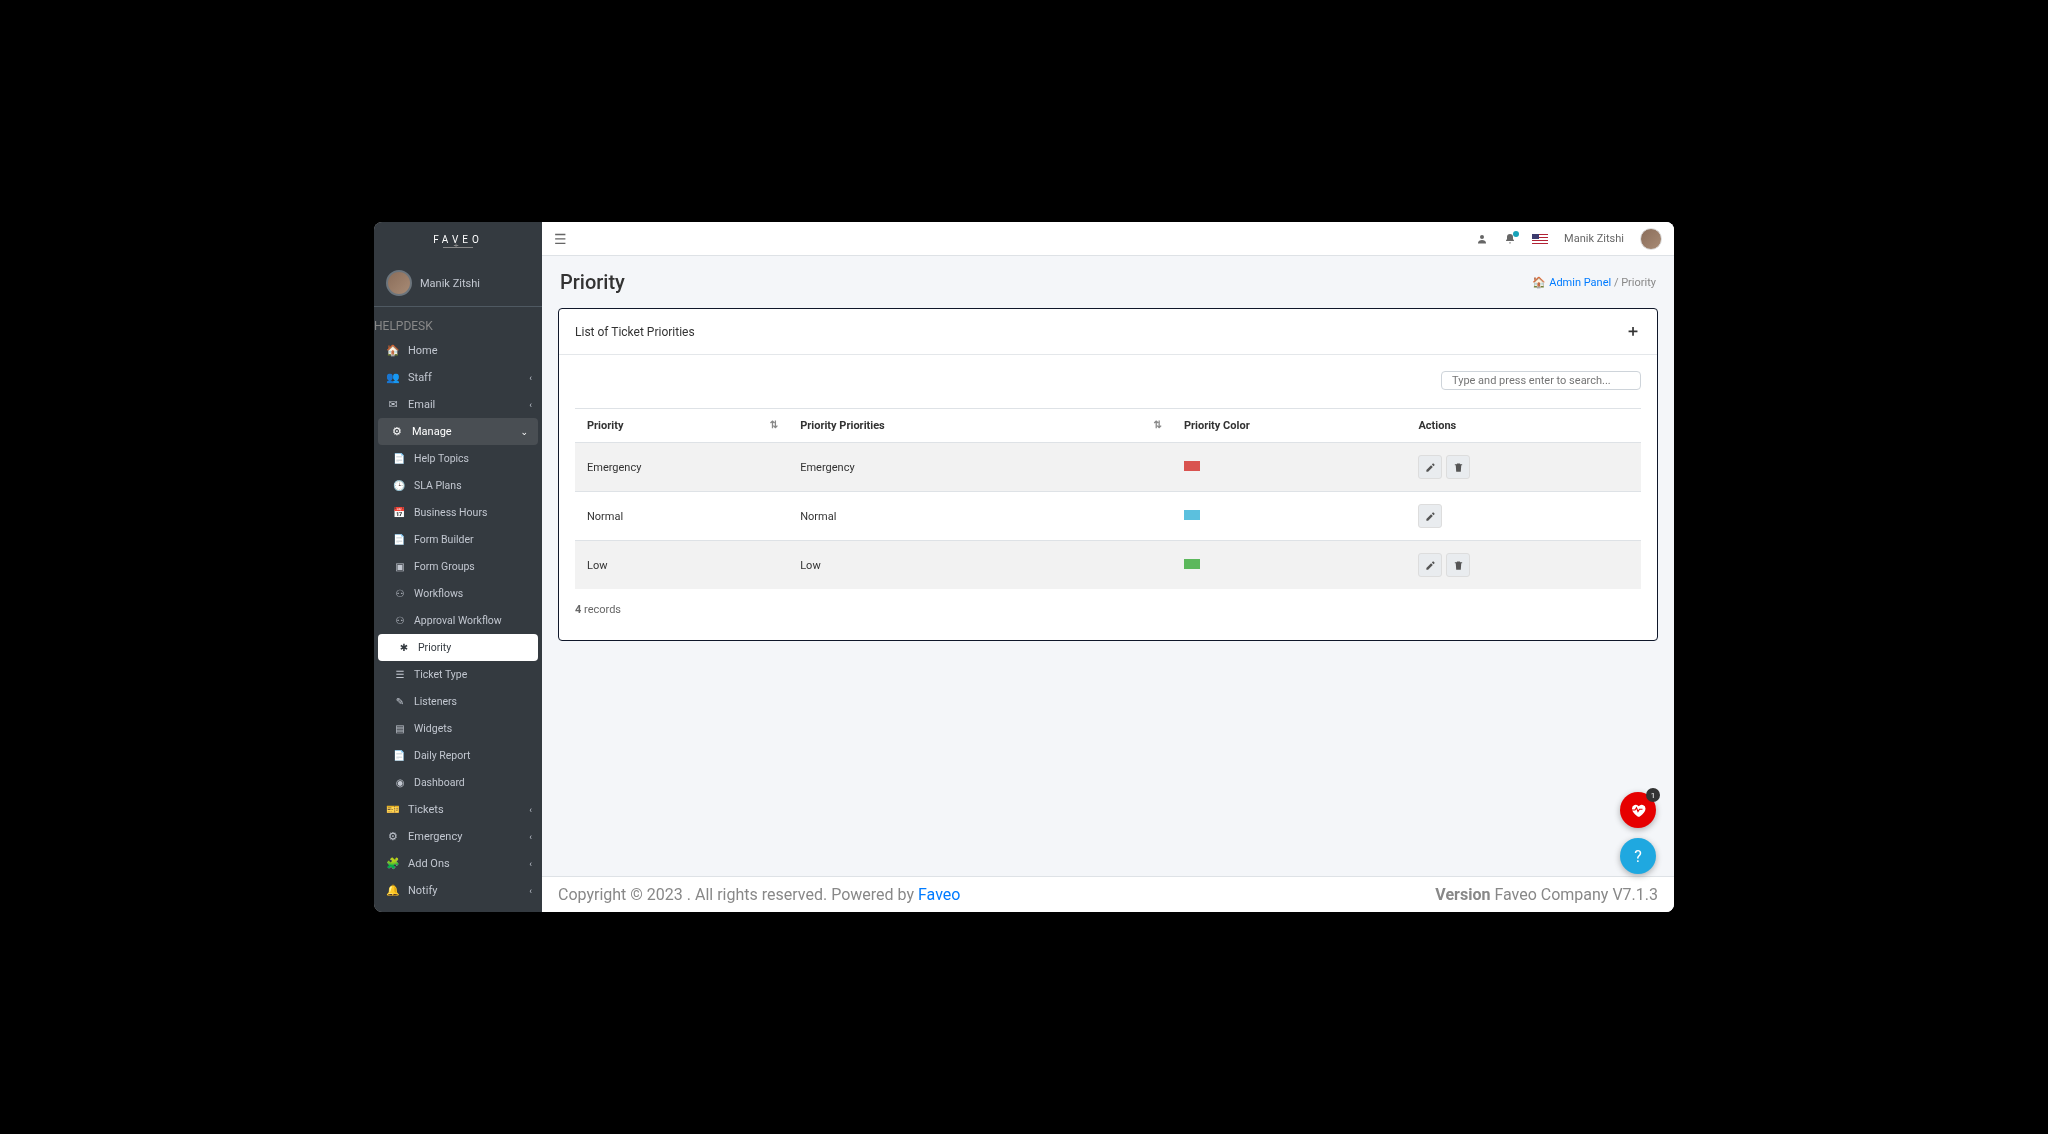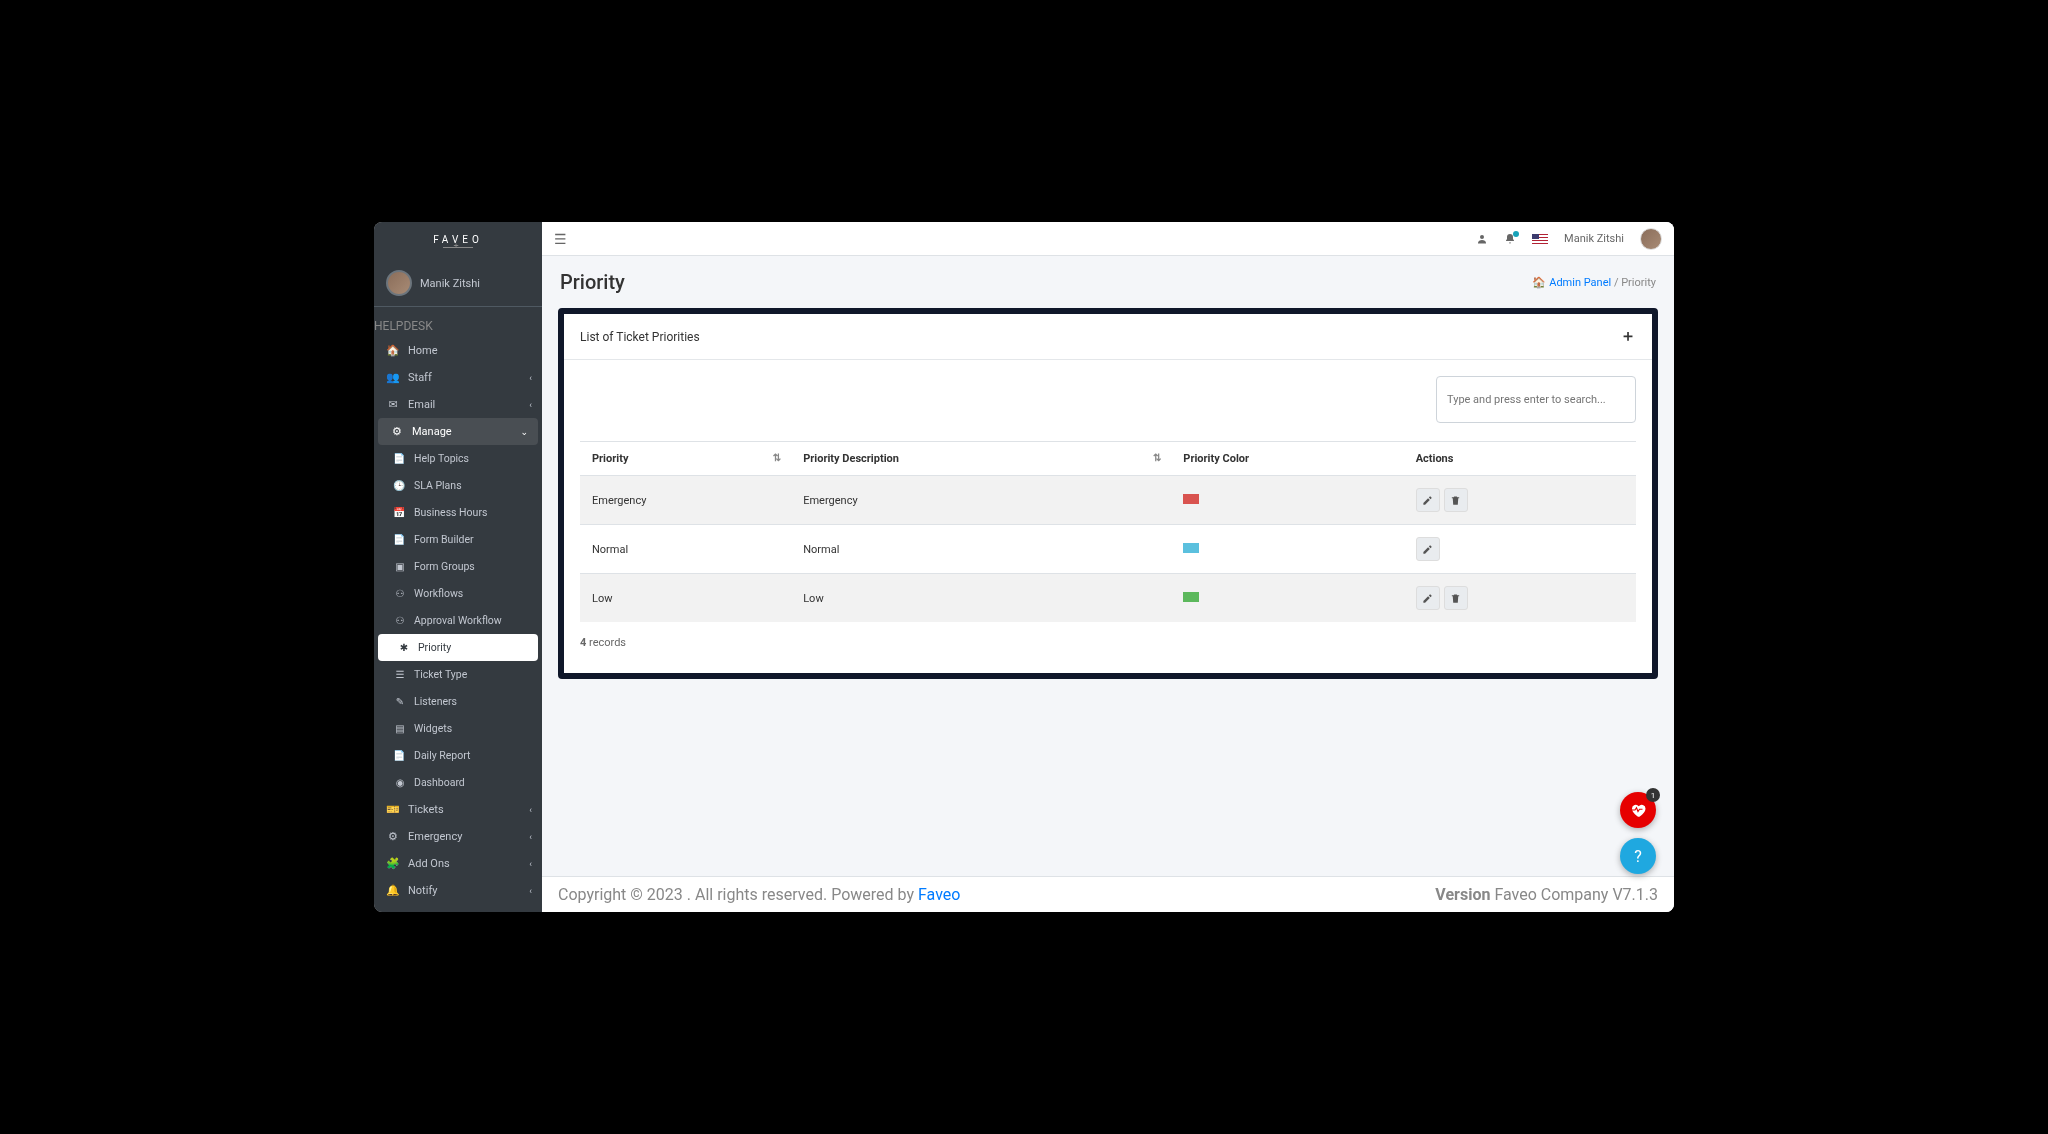--- a/index.html
+++ b/index.html
@@ -25,26 +25,26 @@
 .topbar-right{margin-left:auto;display:flex;align-items:center;gap:16px}
 .bell-wrap{position:relative}
 .bell-dot{position:absolute;top:-2px;right:-3px;width:6px;height:6px;border-radius:50%;background:#17a2b8}
 .flag{width:16px;height:10px;background:linear-gradient(to bottom,#b22234 0%,#b22234 15%,#fff 15%,#fff 30%,#b22234 30%,#b22234 45%,#fff 45%,#fff 60%,#b22234 60%,#b22234 75%,#fff 75%,#fff 90%,#b22234 90%);position:relative}
 .flag::before{content:"";position:absolute;top:0;left:0;width:7px;height:5px;background:#3c3b6e}
 .avatar-sm{width:22px;height:22px;border-radius:50%;background:linear-gradient(135deg,#8a6d5a,#a88b75);border:1px solid #ddd}
 .content-header{display:flex;align-items:center;padding:14px 18px}
 .page-title{font-size:20px;color:#333;font-weight:500}
 .breadcrumb{margin-left:auto;font-size:11px;color:#888}
 .breadcrumb a{color:#007bff;text-decoration:none}
-.card{background:#fff;margin:0 16px 8px;border:6px solid #0f172a;border-radius:4px}
+.card{background:#fff;margin:0 16px 8px;border:1px solid #0f172a;border-radius:4px}
 .card-header{padding:12px 16px;border-bottom:1px solid #e4e7ea;display:flex;align-items:center;font-size:12px;color:#333}
 .plus-btn{margin-left:auto;font-size:16px;font-weight:700;cursor:pointer;color:#333}
 .card-body{padding:16px 16px 24px}
 .search-row{display:flex;justify-content:flex-end;margin-bottom:18px}
-.search-input{width:200px;padding:16px 10px;border:1px solid #ced4da;border-radius:4px;font-size:11px;color:#666}
+.search-input{width:200px;padding:2px 10px;border:1px solid #ced4da;border-radius:4px;font-size:11px;color:#666}
 table{width:100%;border-collapse:collapse;font-size:11px;color:#333}
 th{text-align:left;padding:10px 12px;border-top:1px solid #dee2e6;border-bottom:1px solid #dee2e6;font-weight:700;position:relative}
 th.sortable .sort{position:absolute;right:10px;color:#888;font-size:10px}
 td{padding:12px;border-top:1px solid #dee2e6}
 tbody tr:nth-child(odd){background:#f2f2f2}
 .swatch{width:16px;height:10px;display:inline-block}
 .btn-ico{display:inline-flex;align-items:center;justify-content:center;width:24px;height:24px;background:#e9ecef;border:1px solid #ddd;border-radius:3px;cursor:pointer;font-size:11px;color:#555;margin-right:4px}
 .records{font-size:11px;color:#666;margin-top:14px}
 .footer{margin-top:auto;background:#fff;border-top:1px solid #dee2e6;padding:8px 16px;font-size:16px;color:#888;display:flex}
 .footer a{color:#007bff;text-decoration:none}
@@ -203,21 +203,21 @@
         <span class="plus-btn">＋</span>
       </div>
       <div class="card-body">
         <div class="search-row">
           <input class="search-input" placeholder="Type and press enter to search..." style="">
         </div>
         <table>
           <thead>
             <tr>
               <th class="sortable" style="width:20%"><span>Priority</span><span class="sort">⇅</span></th>
-              <th class="sortable" style="width:36%"><span>Priority Description</span><span class="sort">⇅</span></th>
+              <th class="sortable" style="width:36%"><span>Priority Priorities</span><span class="sort">⇅</span></th>
               <th style="width:22%"><span>Priority Color</span></th>
               <th><span>Actions</span></th>
             </tr>
           </thead>
           <tbody id="table-body">
               <tr>
                 <td>Emergency</td>
                 <td>Emergency</td>
                 <td><span class="swatch" style="background:#d9534f"></span></td>
                 <td><span class="btn-ico">

